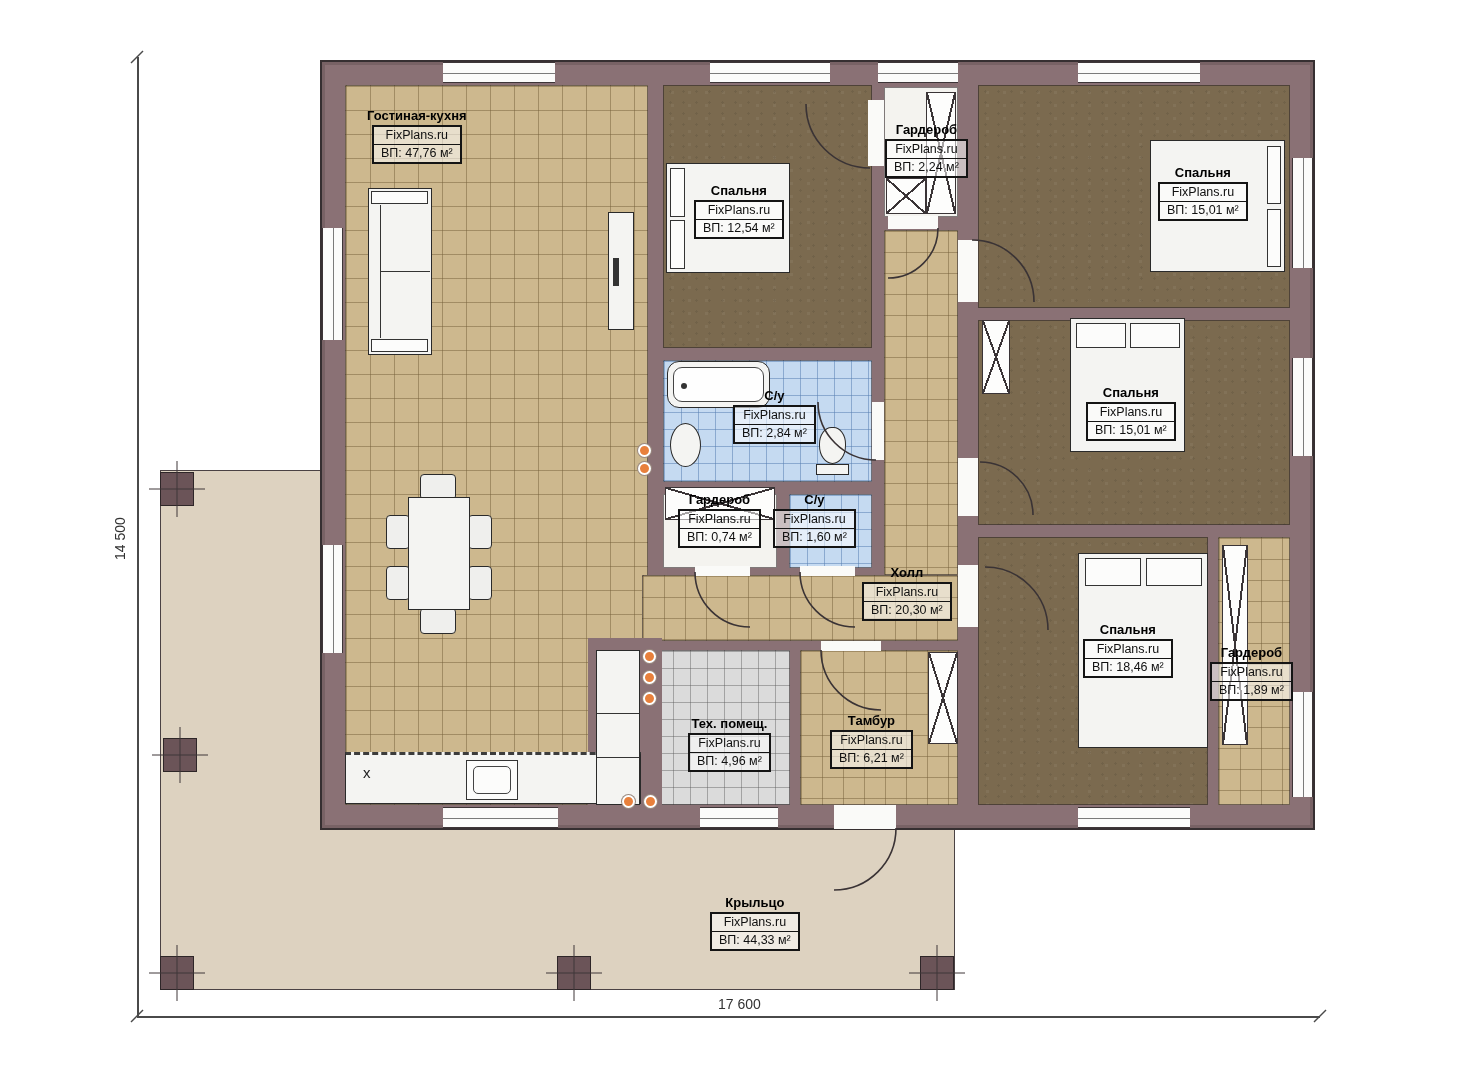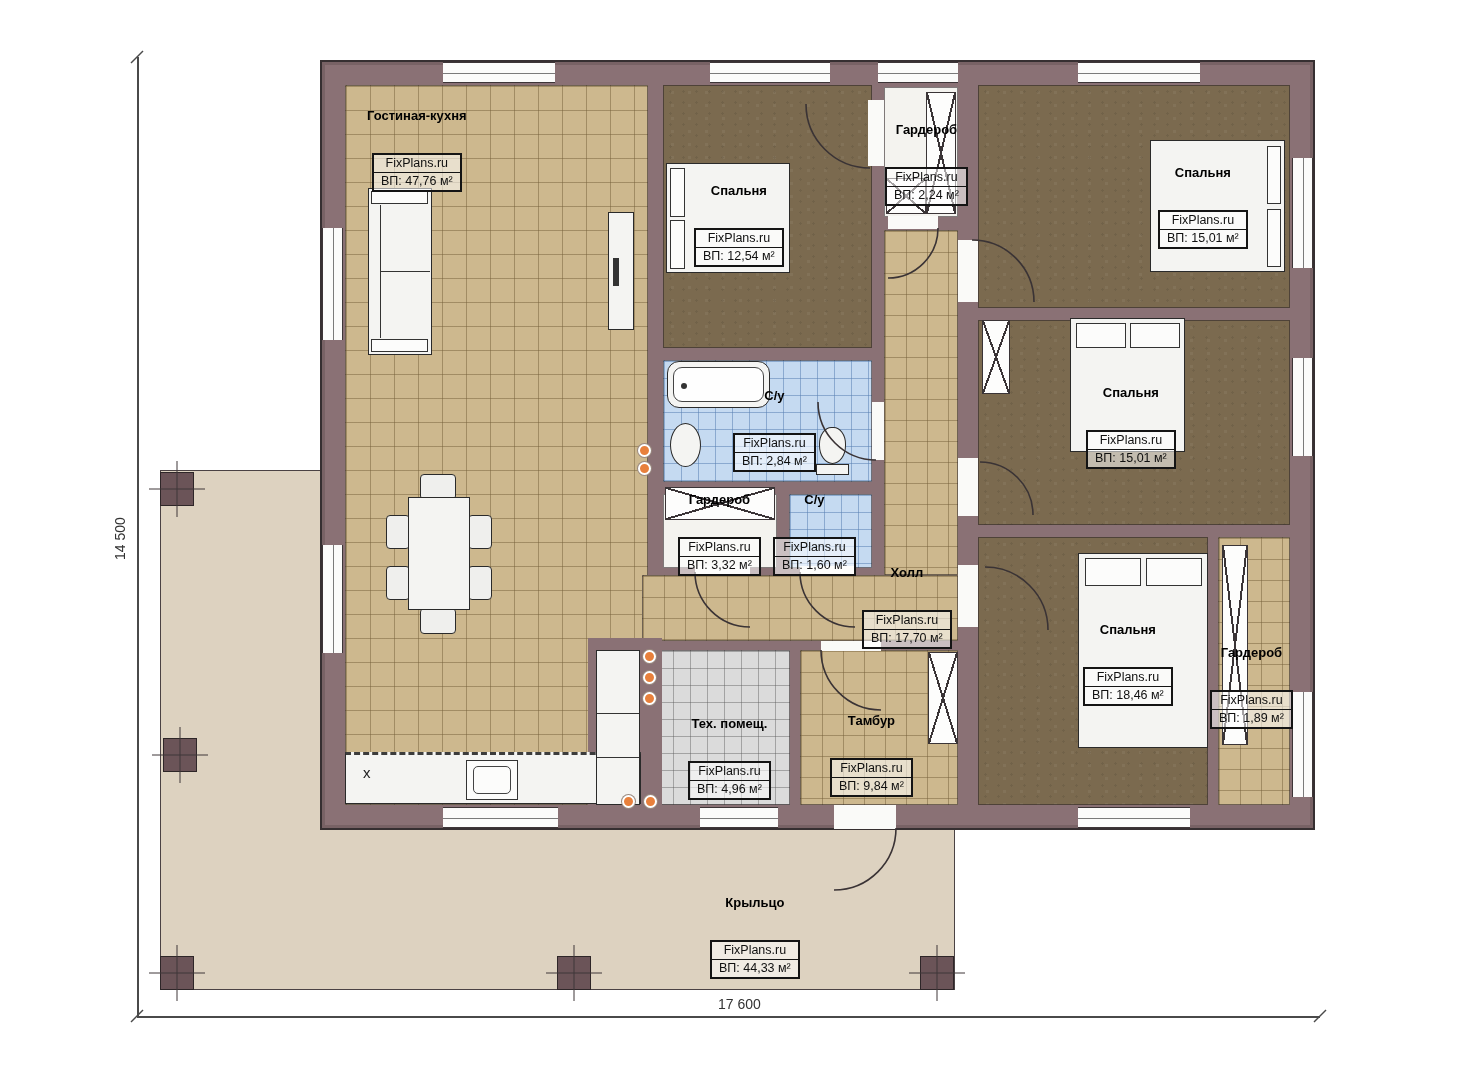--- a/index.html
+++ b/index.html
@@ -65,21 +65,21 @@
   .burner{position:absolute;width:14px;height:14px;border:1px solid #222;
     background-image:
       linear-gradient(to top right,transparent calc(50% - .8px),#222 calc(50% - .8px) calc(50% + .8px),transparent calc(50% + .8px)),
       linear-gradient(to bottom right,transparent calc(50% - .8px),#222 calc(50% - .8px) calc(50% + .8px),transparent calc(50% + .8px));
     background-color:#eee;}
   .outlet{position:absolute;width:13px;height:13px;border-radius:50%;background:#e8803c;
           border:2.5px solid #fff;box-shadow:0 0 0 1px #9a8a80;z-index:18;}
   .counter-x{position:absolute;z-index:17;font-size:15px;color:#222;}
 
   
-  .room-label{position:absolute;display:flex;flex-direction:column;align-items:center;z-index:40;gap:28px;}
+  .room-label{position:absolute;display:flex;flex-direction:column;align-items:center;z-index:40;}
   .lbl-name{font-size:13px;font-weight:700;color:#000;margin-bottom:2px;white-space:nowrap;}
   .lbl-box{border:2px solid #141414;background:rgba(255,255,255,.55);text-align:center;}
   .lbl-row{padding:0 7px;line-height:17px;font-size:12.5px;color:#101010;white-space:nowrap;}
   .lbl-row + .lbl-row{border-top:1.5px solid #141414;}
 
   
   .dim-line{position:absolute;background:#4a4a4a;z-index:5;}
   .dim-text{position:absolute;font-size:14px;color:#333;z-index:5;white-space:nowrap;}
   .rot{transform:rotate(-90deg);transform-origin:left top;}
 
@@ -277,35 +277,35 @@
     <div class="lbl-name">С/у</div>
     <div class="lbl-box">
         <div class="lbl-row">FixPlans.ru</div>
         <div class="lbl-row">ВП: 2,84 м²</div>
       </div>
   </div>
   <div class="room-label" style="left:678px;top:492px;">
     <div class="lbl-name">Гардероб</div>
     <div class="lbl-box">
         <div class="lbl-row">FixPlans.ru</div>
-        <div class="lbl-row">ВП: 3,32 м²</div>
+        <div class="lbl-row">ВП: 0,74 м²</div>
       </div>
   </div>
   <div class="room-label" style="left:773px;top:492px;">
     <div class="lbl-name">С/у</div>
     <div class="lbl-box">
         <div class="lbl-row">FixPlans.ru</div>
         <div class="lbl-row">ВП: 1,60 м²</div>
       </div>
   </div>
   <div class="room-label" style="left:862px;top:565px;">
     <div class="lbl-name">Холл</div>
     <div class="lbl-box">
         <div class="lbl-row">FixPlans.ru</div>
-        <div class="lbl-row">ВП: 17,70 м²</div>
+        <div class="lbl-row">ВП: 20,30 м²</div>
       </div>
   </div>
   <div class="room-label" style="left:1083px;top:622px;">
     <div class="lbl-name">Спальня</div>
     <div class="lbl-box">
         <div class="lbl-row">FixPlans.ru</div>
         <div class="lbl-row">ВП: 18,46 м²</div>
       </div>
   </div>
   <div class="room-label" style="left:1210px;top:645px;">
@@ -319,21 +319,21 @@
     <div class="lbl-name">Тех. помещ.</div>
     <div class="lbl-box">
         <div class="lbl-row">FixPlans.ru</div>
         <div class="lbl-row">ВП: 4,96 м²</div>
       </div>
   </div>
   <div class="room-label" style="left:830px;top:713px;">
     <div class="lbl-name">Тамбур</div>
     <div class="lbl-box">
         <div class="lbl-row">FixPlans.ru</div>
-        <div class="lbl-row">ВП: 9,84 м²</div>
+        <div class="lbl-row">ВП: 6,21 м²</div>
       </div>
   </div>
   <div class="room-label" style="left:710px;top:895px;">
     <div class="lbl-name">Крыльцо</div>
     <div class="lbl-box">
         <div class="lbl-row">FixPlans.ru</div>
         <div class="lbl-row">ВП: 44,33 м²</div>
       </div>
   </div>
 

